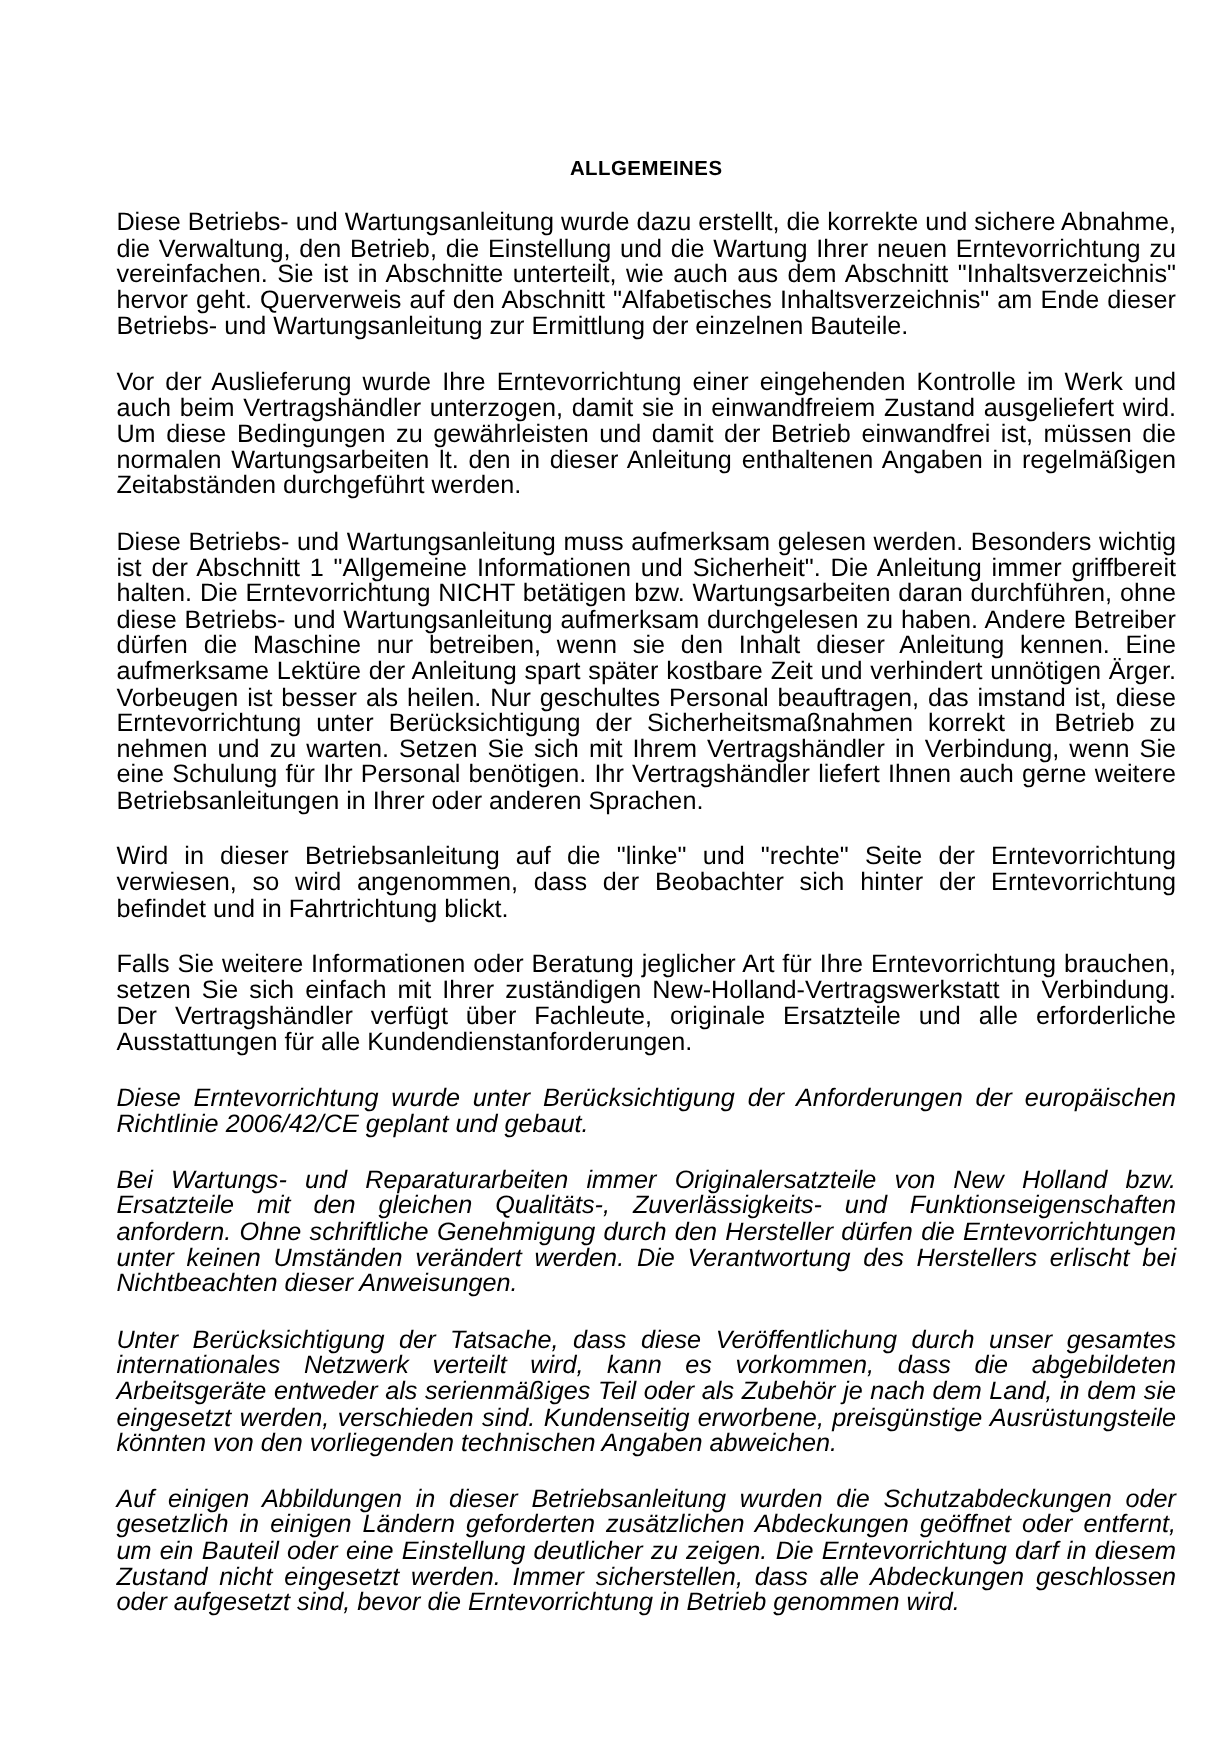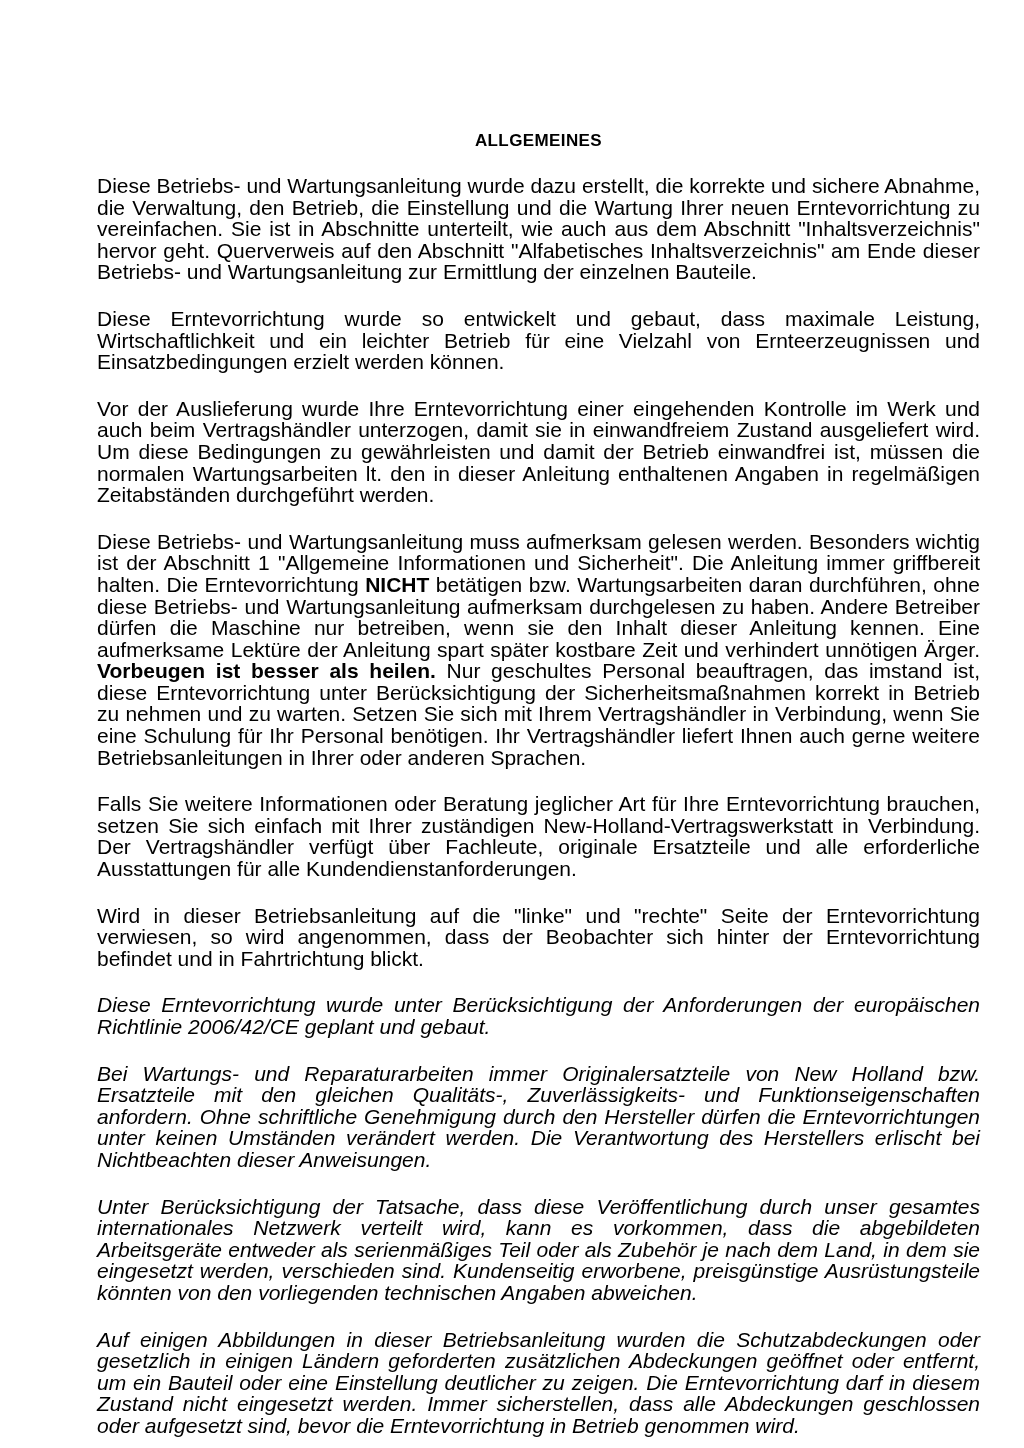--- a/index.html
+++ b/index.html
@@ -31,41 +31,40 @@
   .para {
     font-size: 21px;
     line-height: 21.6px;
     text-align: justify;
     margin: 0 0 25px 0;
   }
   .para.italic {
     font-style: italic;
   }
   .para .b {
-    font-weight: bold;
+    font-weight: normal;
   }
 </style>
 </head>
 <body>
 
 <div class="page">
 
   <h1 class="doc-title">ALLGEMEINES</h1>
 
   <p class="para">Diese Betriebs- und Wartungsanleitung wurde dazu erstellt, die korrekte und sichere Abnahme, die Verwaltung, den Betrieb, die Einstellung und die Wartung Ihrer neuen Erntevorrichtung zu vereinfachen. Sie ist in Abschnitte unterteilt, wie auch aus dem Abschnitt "Inhaltsverzeichnis" hervor geht. Querverweis auf den Abschnitt "Alfabetisches Inhaltsverzeichnis" am Ende dieser Betriebs- und Wartungsanleitung zur Ermittlung der einzelnen Bauteile.</p>
 
-  <p class="para">Diese Erntevorrichtung wurde so entwickelt und gebaut, dass maximale Leistung, Wirtschaftlichkeit und ein leichter Betrieb für eine Vielzahl von Ernteerzeugnissen und Einsatzbedingungen erzielt werden können.</p>
 
   <p class="para">Vor der Auslieferung wurde Ihre Erntevorrichtung einer eingehenden Kontrolle im Werk und auch beim Vertragshändler unterzogen, damit sie in einwandfreiem Zustand ausgeliefert wird. Um diese Bedingungen zu gewährleisten und damit der Betrieb einwandfrei ist, müssen die normalen Wartungsarbeiten lt. den in dieser Anleitung enthaltenen Angaben in regelmäßigen Zeitabständen durchgeführt werden.</p>
 
   <p class="para"><span>Diese Betriebs- und Wartungsanleitung muss aufmerksam gelesen werden. Besonders wichtig ist der Abschnitt 1 "Allgemeine Informationen und Sicherheit". Die Anleitung immer griffbereit halten. Die Erntevorrichtung </span><span class="b">NICHT</span><span> betätigen bzw. Wartungsarbeiten daran durchführen, ohne diese Betriebs- und Wartungsanleitung aufmerksam durchgelesen zu haben. Andere Betreiber dürfen die Maschine nur betreiben, wenn sie den Inhalt dieser Anleitung kennen. Eine aufmerksame Lektüre der Anleitung spart später kostbare Zeit und verhindert unnötigen Ärger. </span><span class="b">Vorbeugen ist besser als heilen.</span><span> Nur geschultes Personal beauftragen, das imstand ist, diese Erntevorrichtung unter Berücksichtigung der Sicherheitsmaßnahmen korrekt in Betrieb zu nehmen und zu warten. Setzen Sie sich mit Ihrem Vertragshändler in Verbindung, wenn Sie eine Schulung für Ihr Personal benötigen. Ihr Vertragshändler liefert Ihnen auch gerne weitere Betriebsanleitungen in Ihrer oder anderen Sprachen.</span></p>
 
+  <p class="para">Wird in dieser Betriebsanleitung auf die "linke" und "rechte" Seite der Erntevorrichtung verwiesen, so wird angenommen, dass der Beobachter sich hinter der Erntevorrichtung befindet und in Fahrtrichtung blickt.</p>
+
   <p class="para">Falls Sie weitere Informationen oder Beratung jeglicher Art für Ihre Erntevorrichtung brauchen, setzen Sie sich einfach mit Ihrer zuständigen New-Holland-Vertragswerkstatt in Verbindung. Der Vertragshändler verfügt über Fachleute, originale Ersatzteile und alle erforderliche Ausstattungen für alle Kundendienstanforderungen.</p>
-
-  <p class="para">Wird in dieser Betriebsanleitung auf die "linke" und "rechte" Seite der Erntevorrichtung verwiesen, so wird angenommen, dass der Beobachter sich hinter der Erntevorrichtung befindet und in Fahrtrichtung blickt.</p>
 
 
   <p class="para italic">Diese Erntevorrichtung wurde unter Berücksichtigung der Anforderungen der europäischen Richtlinie 2006/42/CE geplant und gebaut.</p>
 
   <p class="para italic">Bei Wartungs- und Reparaturarbeiten immer Originalersatzteile von New Holland bzw. Ersatzteile mit den gleichen Qualitäts-, Zuverlässigkeits- und Funktionseigenschaften anfordern. Ohne schriftliche Genehmigung durch den Hersteller dürfen die Erntevorrichtungen unter keinen Umständen verändert werden. Die Verantwortung des Herstellers erlischt bei Nichtbeachten dieser Anweisungen.</p>
 
 
   <p class="para italic">Unter Berücksichtigung der Tatsache, dass diese Veröffentlichung durch unser gesamtes internationales Netzwerk verteilt wird, kann es vorkommen, dass die abgebildeten Arbeitsgeräte entweder als serienmäßiges Teil oder als Zubehör je nach dem Land, in dem sie eingesetzt werden, verschieden sind. Kundenseitig erworbene, preisgünstige Ausrüstungsteile könnten von den vorliegenden technischen Angaben abweichen.</p>
 
   <p class="para italic">Auf einigen Abbildungen in dieser Betriebsanleitung wurden die Schutzabdeckungen oder gesetzlich in einigen Ländern geforderten zusätzlichen Abdeckungen geöffnet oder entfernt, um ein Bauteil oder eine Einstellung deutlicher zu zeigen. Die Erntevorrichtung darf in diesem Zustand nicht eingesetzt werden. Immer sicherstellen, dass alle Abdeckungen geschlossen oder aufgesetzt sind, bevor die Erntevorrichtung in Betrieb genommen wird.</p>

